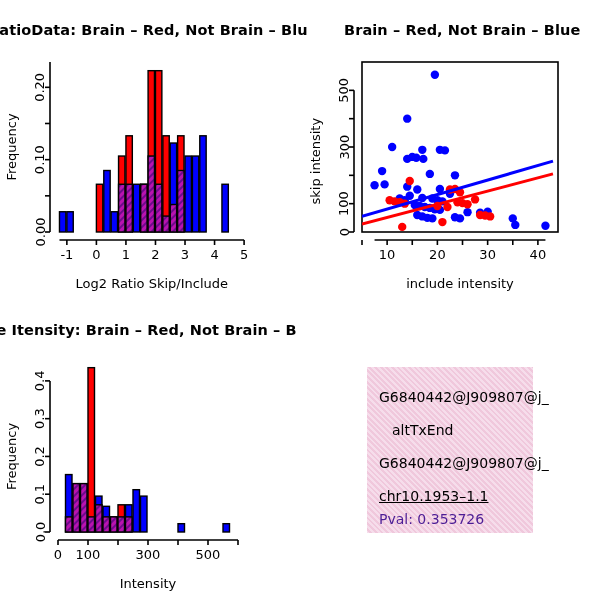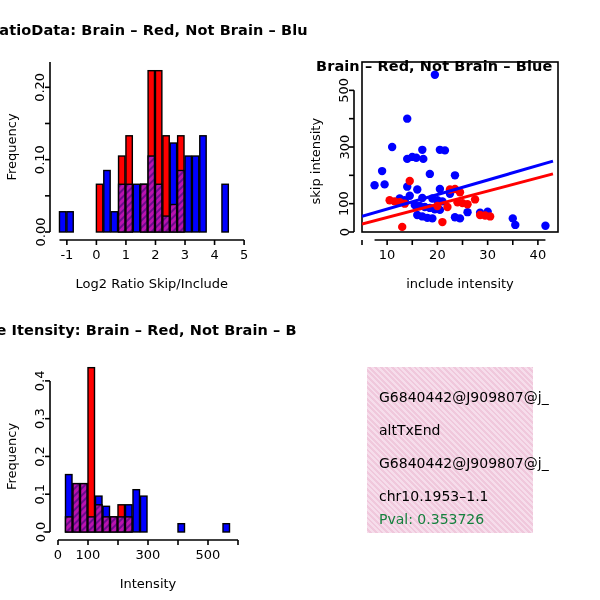--- a/index.html
+++ b/index.html
@@ -7,21 +7,21 @@
        font-family:"DejaVu Sans","Liberation Sans",sans-serif;color:#000;}
   .panel{position:absolute;}
   .ttl{position:absolute;font-weight:bold;font-size:14.5px;letter-spacing:.1px;
        white-space:nowrap;color:#000;}
   svg{display:block;overflow:visible;}
   text{font-family:"DejaVu Sans","Liberation Sans",sans-serif;fill:#000;}
   .tick{font-size:13px;}
   .axlab{font-size:13px;}
   .annbox{position:absolute;box-sizing:border-box;}
   .annline{position:absolute;font-size:14px;white-space:nowrap;}
-  .pv{color:#15803d;}
+  .pv{color:#4c1d95;}
 </style>
 </head>
 <body>
 
 <div class="panel" style="left:0;top:0;width:300px;height:300px;">
   <div class="ttl" style="left:-12px;top:22px;">RatioData: Brain – Red, Not Brain – Blu</div>
   <svg id="svg-ratio" width="300" height="300">
       <defs>
         <pattern id="hatchPurplesvg-ratio" width="5" height="5" patternUnits="userSpaceOnUse" patternTransform="rotate(45)">
           <rect width="5" height="5" fill="#B913B0"></rect>
@@ -77,21 +77,21 @@
       <rect x="177.63076923076923" y="135.78723404255317" width="6.384615384615387" height="96.21276595744683" fill="#FF0000" stroke="#000000" stroke-width="1.4"></rect>
       <rect x="177.63076923076923" y="170.51063829787233" width="6.384615384615387" height="61.48936170212767" fill="url(#hatchPurplesvg-ratio)" stroke="#000000" stroke-width="1.4"></rect>
       <rect x="185.01538461538462" y="156.04255319148936" width="6.384615384615358" height="75.95744680851064" fill="#0000FF" stroke="#000000" stroke-width="1.4"></rect>
       <rect x="192.39999999999998" y="156.04255319148936" width="6.384615384615387" height="75.95744680851064" fill="#0000FF" stroke="#000000" stroke-width="1.4"></rect>
       <rect x="199.78461538461536" y="135.78723404255317" width="6.384615384615415" height="96.21276595744683" fill="#0000FF" stroke="#000000" stroke-width="1.4"></rect>
       <rect x="221.93846153846152" y="184.25531914893617" width="6.384615384615387" height="47.74468085106383" fill="#0000FF" stroke="#000000" stroke-width="1.4"></rect>
     </svg>
 </div>
 
 <div class="panel" style="left:300px;top:0;width:300px;height:300px;">
-  <div class="ttl" style="left:16px;top:22px;margin-top:36px;">Brain – Red, Not Brain – Blue</div>
+  <div class="ttl" style="left:44px;top:22px;">Brain – Red, Not Brain – Blue</div>
   <svg id="svg-scatter" width="300" height="300">
       <line x1="54" y1="90.33333333333331" x2="54" y2="232" stroke="#000000" stroke-width="1.6" stroke-linecap="butt"></line>
       <line x1="54" y1="232" x2="49" y2="232" stroke="#000000" stroke-width="1.6"></line>
       <text x="45" y="232" text-anchor="middle" dominant-baseline="middle" class="tick" transform="rotate(-90 45 232)">0</text>
       <line x1="54" y1="203.66666666666666" x2="49" y2="203.66666666666666" stroke="#000000" stroke-width="1.6"></line>
       <text x="45" y="203.66666666666666" text-anchor="middle" dominant-baseline="middle" class="tick" transform="rotate(-90 45 203.66666666666666)">100</text>
       <line x1="54" y1="175.33333333333334" x2="49" y2="175.33333333333334" stroke="#000000" stroke-width="1.6"></line>
       <line x1="54" y1="147" x2="49" y2="147" stroke="#000000" stroke-width="1.6"></line>
       <text x="45" y="147" text-anchor="middle" dominant-baseline="middle" class="tick" transform="rotate(-90 45 147)">300</text>
       <line x1="54" y1="118.66666666666667" x2="49" y2="118.66666666666667" stroke="#000000" stroke-width="1.6"></line>
@@ -241,17 +241,17 @@
       <rect x="133" y="189.6888888888889" width="6.5" height="42.3111111111111" fill="#0000FF" stroke="#000000" stroke-width="1.4"></rect>
       <rect x="140.5" y="196.11111111111111" width="6.5" height="35.888888888888886" fill="#0000FF" stroke="#000000" stroke-width="1.4"></rect>
       <rect x="178" y="223.6888888888889" width="6.5" height="8.311111111111103" fill="#0000FF" stroke="#000000" stroke-width="1.4"></rect>
       <rect x="223" y="223.6888888888889" width="6.5" height="8.311111111111103" fill="#0000FF" stroke="#000000" stroke-width="1.4"></rect>
     </svg>
 </div>
 
 <div class="panel" style="left:300px;top:300px;width:300px;height:300px;">
   <div class="annbox" style="left: 67px; top: 67px; width: 166px; height: 166px; background: repeating-linear-gradient(45deg, rgb(246, 221, 235) 0px, rgb(246, 221, 235) 2px, rgb(240, 200, 220) 2px, rgb(240, 200, 220) 4px);"></div>
   <div class="annline" style="left:79px;top:89px;">G6840442@J909807@j_</div>
-  <div class="annline" style="left:79px;top:122px;text-align:center;">altTxEnd</div>
+  <div class="annline" style="left:92px;top:122px;text-align:center;">altTxEnd</div>
   <div class="annline" style="left:79px;top:155px;">G6840442@J909807@j_</div>
-  <div class="annline" style="left:79px;top:188px;">chr10.1953–1.1</div>
+  <div class="annline" style="left:79px;top:188px;text-decoration:underline;">chr10.1953–1.1</div>
   <div class="annline pv" style="left:79px;top:211px;">Pval: 0.353726</div>
 </div>
 
 </body></html>

